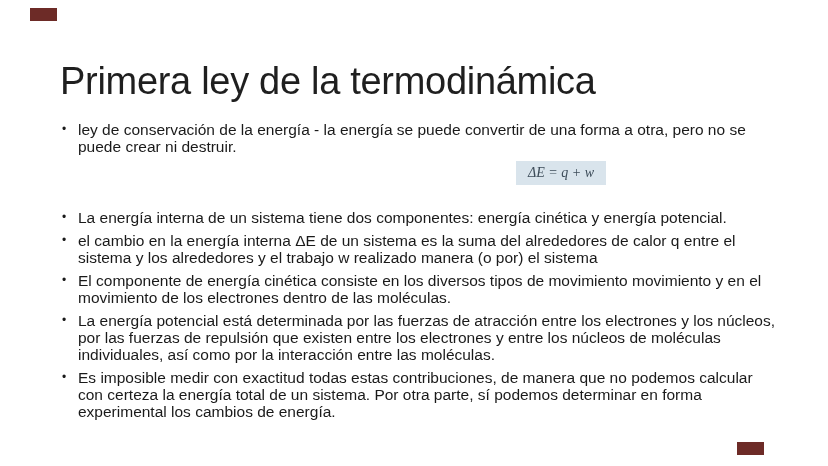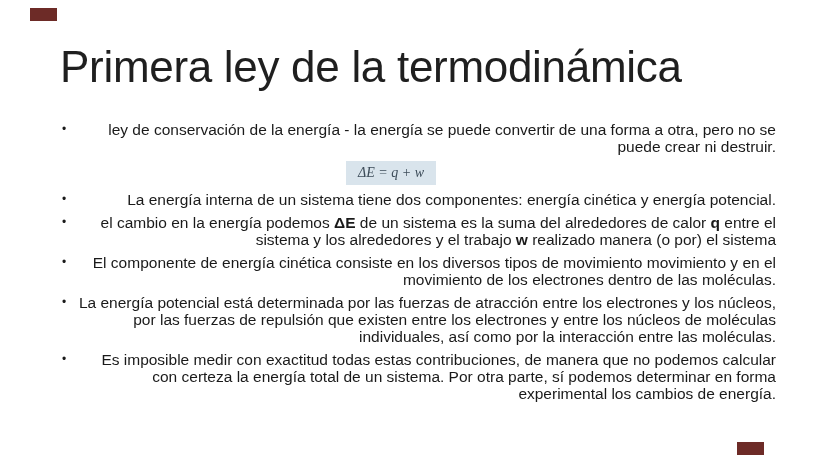--- a/index.html
+++ b/index.html
@@ -12,22 +12,22 @@
   }
   .accent {
     position:absolute;
     width:27px; height:13px;
     background:var(--accent, #6d2b27);
   }
   .accent.tl { left:30px; top:8px; }
   .accent.br { left:737px; top:442px; }
   .title {
     position:absolute;
-    left:60px; top:42px;
-    font-size:44px;
+    left:60px; top:60px;
+    font-size:38px;
     font-weight:400;
     letter-spacing:-0.3px;
     color:#1f1f1f;
     white-space:nowrap;
   }
   .content {
     position:absolute;
     left:62px; top:121px;
     width:714px;
     color:#1a1a1a;
@@ -38,25 +38,26 @@
     display:flex;
     margin-bottom:6px;
   }
   .bullet-dot {
     flex:0 0 16px;
     width:16px;
     font-size:12px;
     line-height:17px;
     color:#1a1a1a;
   }
-  .bullet-text { flex:1;text-align:right; }
-  .bullet-text b { font-weight:bold; }
+  .bullet-text { flex:1; }
+  .bullet-text b { font-weight:normal; }
   .formula-row {
-    margin:3px 0 6px 0;
+    margin:3px 0 24px 0;
     padding-left:284px;
+    text-align:center;
   }
   .formula-box {
     display:inline-block;
     background:var(--formula-bg, #d9e4ec);
     color:var(--formula-text, #3d4c59);
     font-family:"Liberation Serif", serif;
     font-style:italic;
     font-size:14px;
     padding:3px 12px 4px 12px;
   }
@@ -75,21 +76,21 @@
         <span class="bullet-dot">•</span>
         <div class="bullet-text"><span>ley de conservación de la energía - la energía se puede convertir de una forma a otra, pero no se puede crear ni destruir.</span></div>
       </div>
       <div class="formula-row"><span class="formula-box">ΔE = q + w</span></div>
       <div class="bullet-item">
         <span class="bullet-dot">•</span>
         <div class="bullet-text"><span>La energía interna de un sistema tiene dos componentes: energía cinética y energía potencial.</span></div>
       </div>
       <div class="bullet-item">
         <span class="bullet-dot">•</span>
-        <div class="bullet-text"><span>el cambio en la energía podemos </span><b>ΔE</b><span> de un sistema es la suma del alrededores de calor </span><b>q</b><span> entre el sistema y los alrededores y el trabajo </span><b>w</b><span> realizado manera (o por) el sistema</span></div>
+        <div class="bullet-text"><span>el cambio en la energía interna </span><b>ΔE</b><span> de un sistema es la suma del alrededores de calor </span><b>q</b><span> entre el sistema y los alrededores y el trabajo </span><b>w</b><span> realizado manera (o por) el sistema</span></div>
       </div>
       <div class="bullet-item">
         <span class="bullet-dot">•</span>
         <div class="bullet-text"><span>El componente de energía cinética consiste en los diversos tipos de movimiento movimiento y en el movimiento de los electrones dentro de las moléculas.</span></div>
       </div>
       <div class="bullet-item">
         <span class="bullet-dot">•</span>
         <div class="bullet-text"><span>La energía potencial está determinada por las fuerzas de atracción entre los electrones y los núcleos, por las fuerzas de repulsión que existen entre los electrones y entre los núcleos de moléculas individuales, así como por la interacción entre las moléculas.</span></div>
       </div>
       <div class="bullet-item">

